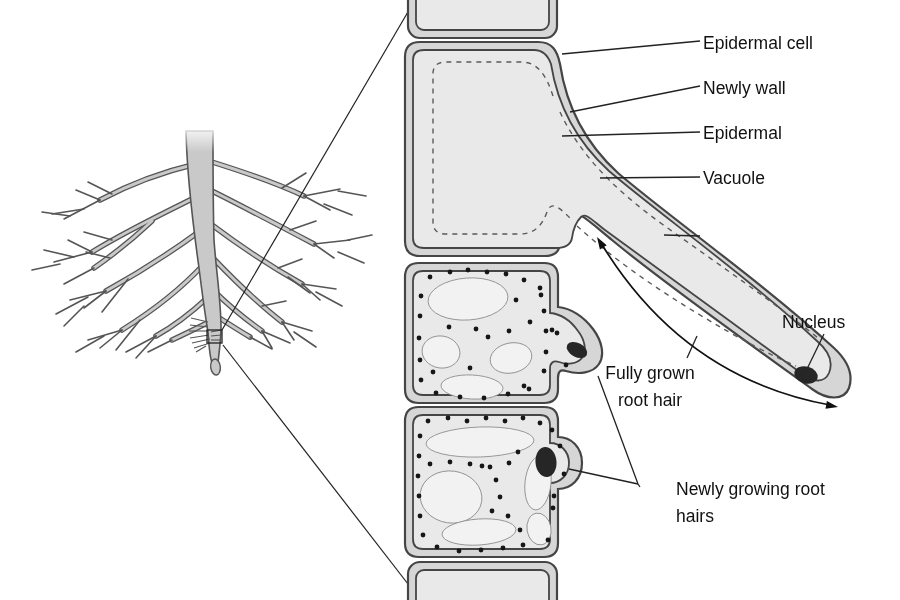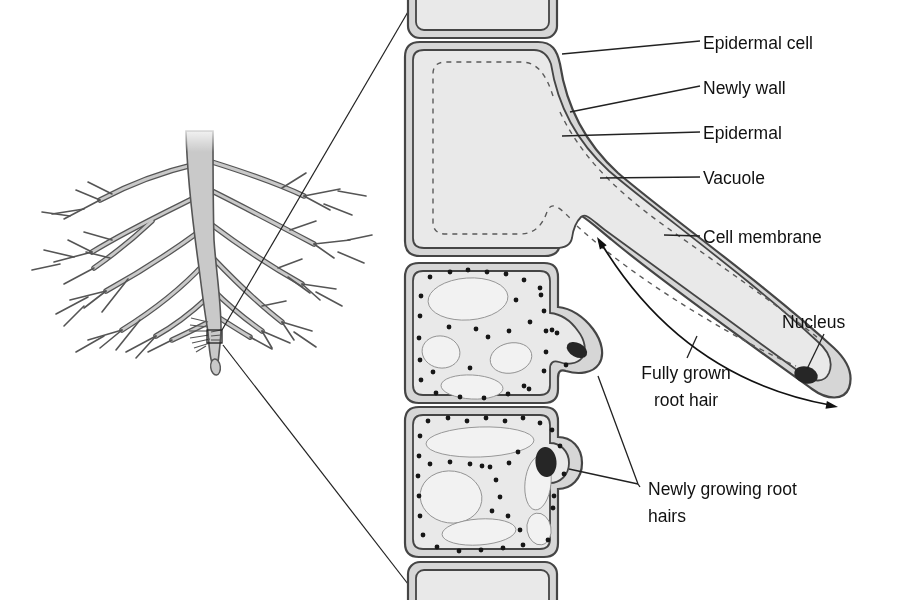--- a/index.html
+++ b/index.html
@@ -285,17 +285,16 @@
     <path class="arrowline" d="M601,243 Q683,378 830,405"></path>
     <polygon class="arrowhead" points="597,237 606.7,245.2 599.9,249.4"></polygon>
     <polygon class="arrowhead" points="838,407 825.5,408.7 826.9,400.9"></polygon>
   </g>
 </svg>
 
   <div class="label" style="left:703px;top:33px">Epidermal cell</div>
   <div class="label" style="left:703px;top:78px">Newly wall</div>
   <div class="label" style="left:703px;top:123px">Epidermal</div>
   <div class="label" style="left:703px;top:168px">Vacuole</div>
-  <div class="label" style="left:703px;top:227px">Cell membrane</div>
   <div class="label" style="left:782px;top:312px">Nucleus</div>
-  <div class="label multi center" style="left:640px;top:360px;width:92px">Fully grown root hair</div>
-  <div class="label multi" style="left:648px;top:476px;width:150px">Newly growing root hairs</div>
+  <div class="label multi center" style="left:604px;top:360px;width:92px">Fully grown root hair</div>
+  <div class="label multi" style="left:676px;top:476px;width:150px">Newly growing root hairs</div>
 </div>
 
 </body></html>

